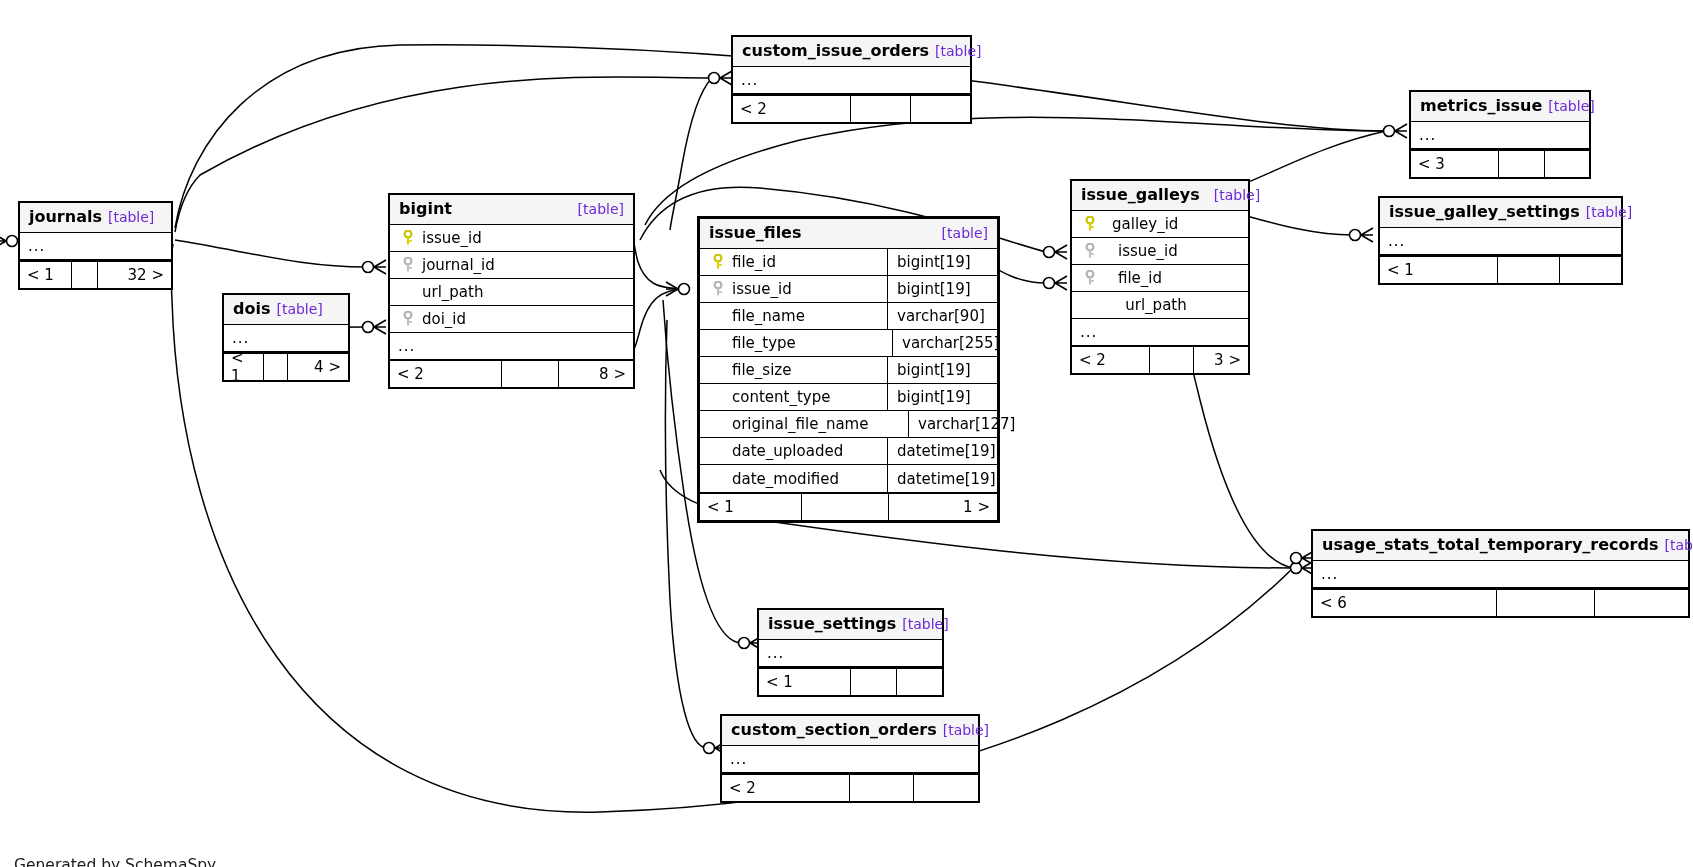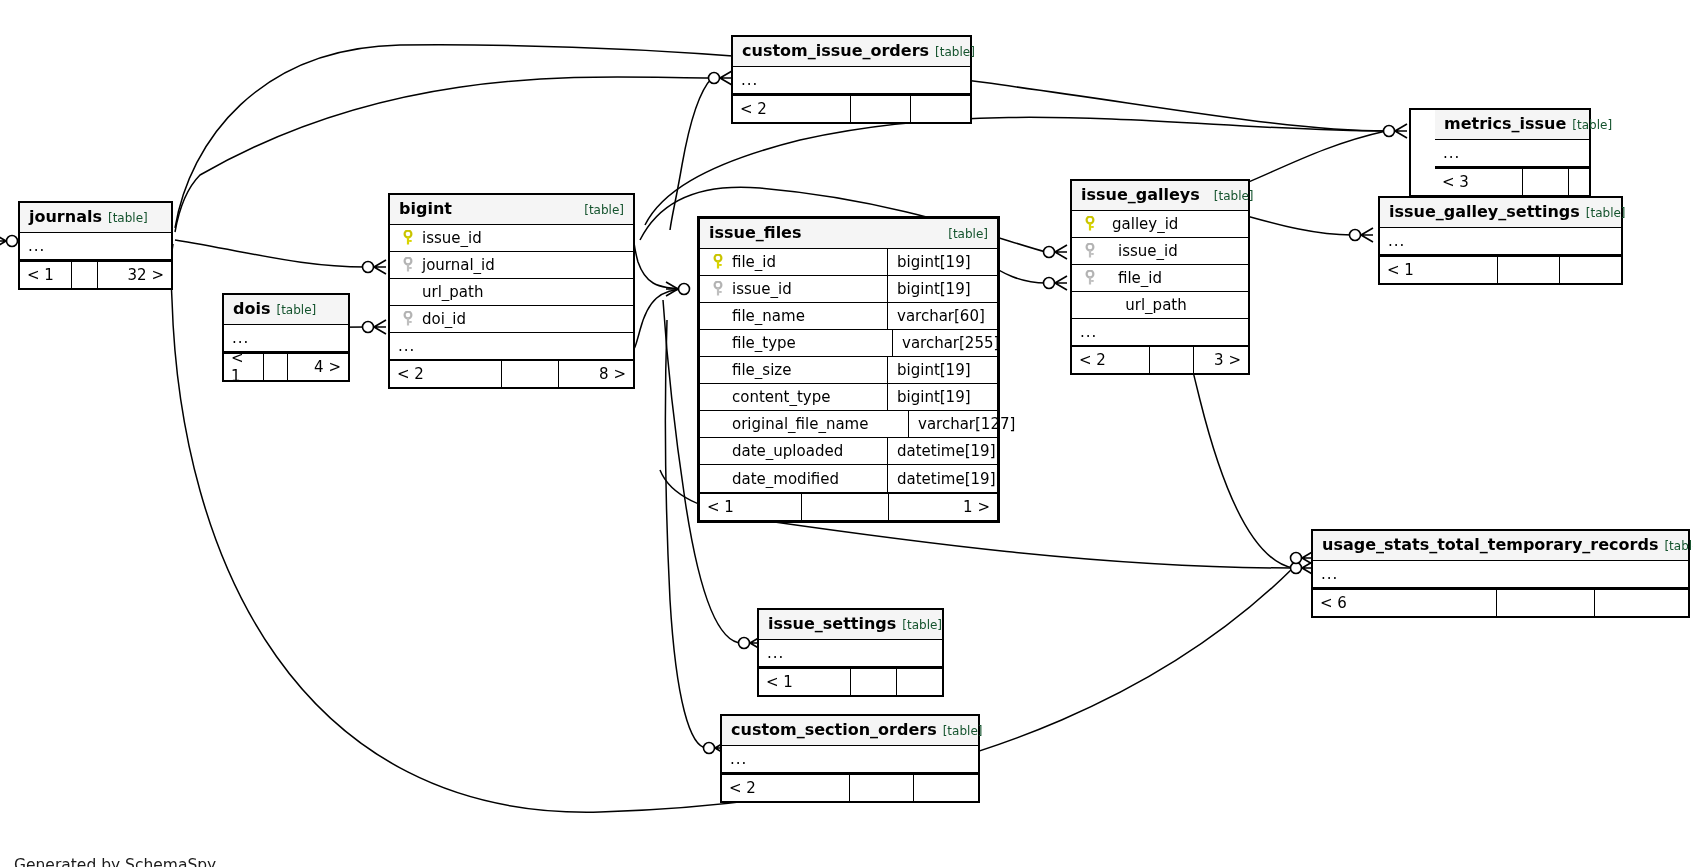--- a/index.html
+++ b/index.html
@@ -42,22 +42,22 @@
     white-space: nowrap;
     line-height: 1.25;
   }
   .tbl-title .tname {
     font-weight: bold;
     font-size: 16px;
     color: #000000;
   }
   .tbl-title .ttag {
     font-weight: normal;
-    font-size: 12px;
-    color: #14532d;
+    font-size: 14px;
+    color: #6d28d9;
     margin-left: 6px;
   }
   .tbl-title.spread {
     display: flex;
     justify-content: space-between;
     align-items: baseline;
   }
   .tbl-title.spread .ttag { margin-left: 14px; }
 
   .rows { display: block; }
@@ -310,21 +310,21 @@
           </span>
           <span>issue_id</span>
         </div>
         <div class="col-type" style="width:110px">bigint[19]</div>
       </div>
       <div class="row">
         <div class="col-name">
           <span class="keyslot"></span>
           <span>file_name</span>
         </div>
-        <div class="col-type" style="width:110px">varchar[60]</div>
+        <div class="col-type" style="width:110px">varchar[90]</div>
       </div>
       <div class="row">
         <div class="col-name">
           <span class="keyslot"></span>
           <span>file_type</span>
         </div>
         <div class="col-type" style="width:105px">varchar[255]</div>
       </div>
       <div class="row">
         <div class="col-name">
@@ -432,21 +432,21 @@
     <div class="rows hdr-row">
       <div class="ellipsis-row">...</div>
     </div>
     <div class="footer">
       <div class="fcell f-left" style="width:118px">&lt; 2</div>
       <div class="fcell f-mid" style="width:60px"></div>
       <div class="fcell f-right"></div>
     </div>
   </div>
 
-  <div class="table-node" style="left:1409px; top:108px; width:182px;padding-left:24px;">
+  <div class="table-node" style="left:1409px; top:90px; width:182px;">
     <div class="tbl-title">
       <span class="tname">metrics_issue</span><span class="ttag">[table]</span>
     </div>
     <div class="rows hdr-row">
       <div class="ellipsis-row">...</div>
     </div>
     <div class="footer">
       <div class="fcell f-left" style="width:88px">&lt; 3</div>
       <div class="fcell f-mid" style="width:46px"></div>
       <div class="fcell f-right"></div>

